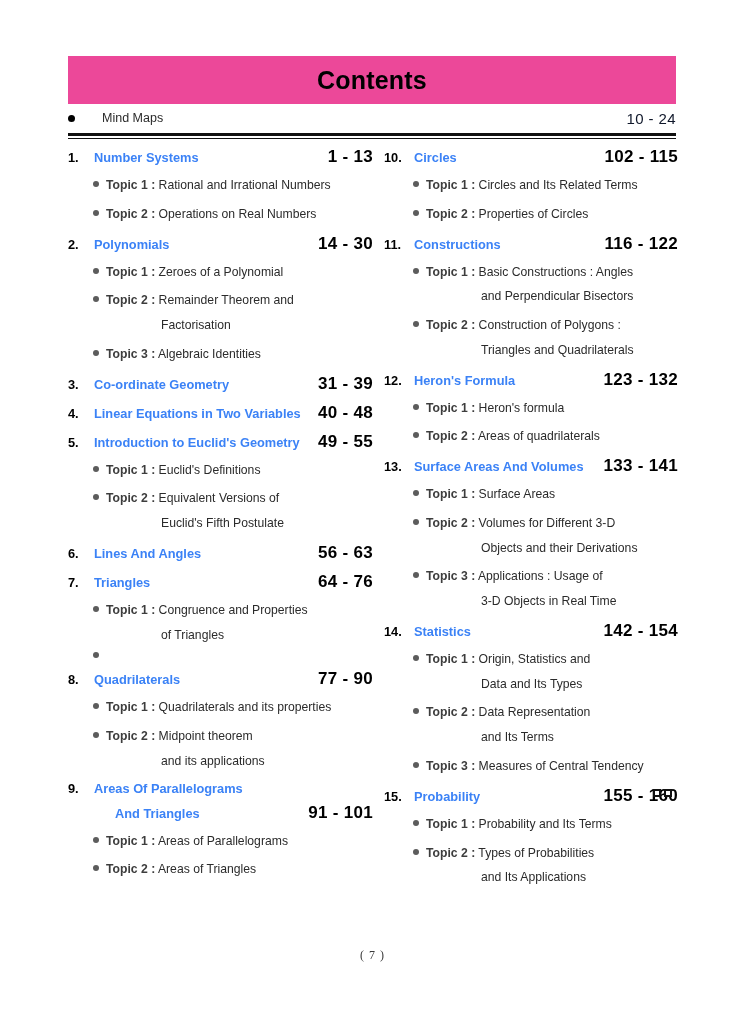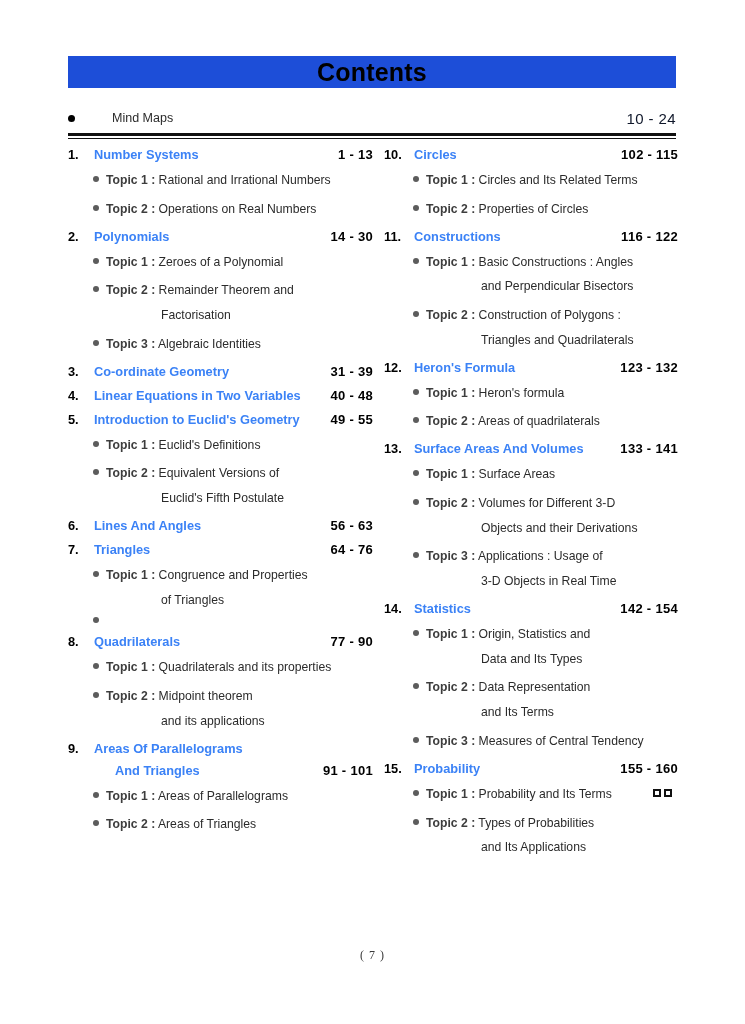--- a/index.html
+++ b/index.html
@@ -23,22 +23,22 @@
     width: 745px;
     height: 1024px;
   }
 
   
   .header-band {
     position: absolute;
     left: 68px;
     top: 56px;
     width: 608px;
-    height: 32px;
-    background: #1d4ed8;
+    height: 48px;
+    background: #ec4899;
     display: flex;
     align-items: center;
     justify-content: center;
   }
   .header-title {
     font-size: 25px;
     font-weight: bold;
     letter-spacing: 0.2px;
     color: #000000;
   }
@@ -55,21 +55,21 @@
   }
   .mm-bullet {
     width: 7px;
     height: 7px;
     border-radius: 50%;
     background: #000000;
     display: inline-block;
     flex: 0 0 auto;
   }
   .mm-label {
-    margin-left: 37px;
+    margin-left: 27px;
     font-size: 12.5px;
     color: #2b2b2b;
   }
   .mm-pages {
     margin-left: auto;
     font-size: 15px;
     color: #0f172a;
     letter-spacing: 0.4px;
   }
 
@@ -126,21 +126,21 @@
     width: 30px;
   }
   .ch-title {
     font-size: 12.8px;
     font-weight: bold;
     color: #3b82f6;
     flex: 1 1 auto;
     white-space: nowrap;
   }
   .ch-pages {
-    font-size: 13px;
+    font-size: 17px;
     font-weight: bold;
     color: #000000;
     flex: 0 0 auto;
     text-align: left;
     letter-spacing: 0.3px;
     white-space: nowrap;
   }
 
   
   .chapter-cont {

